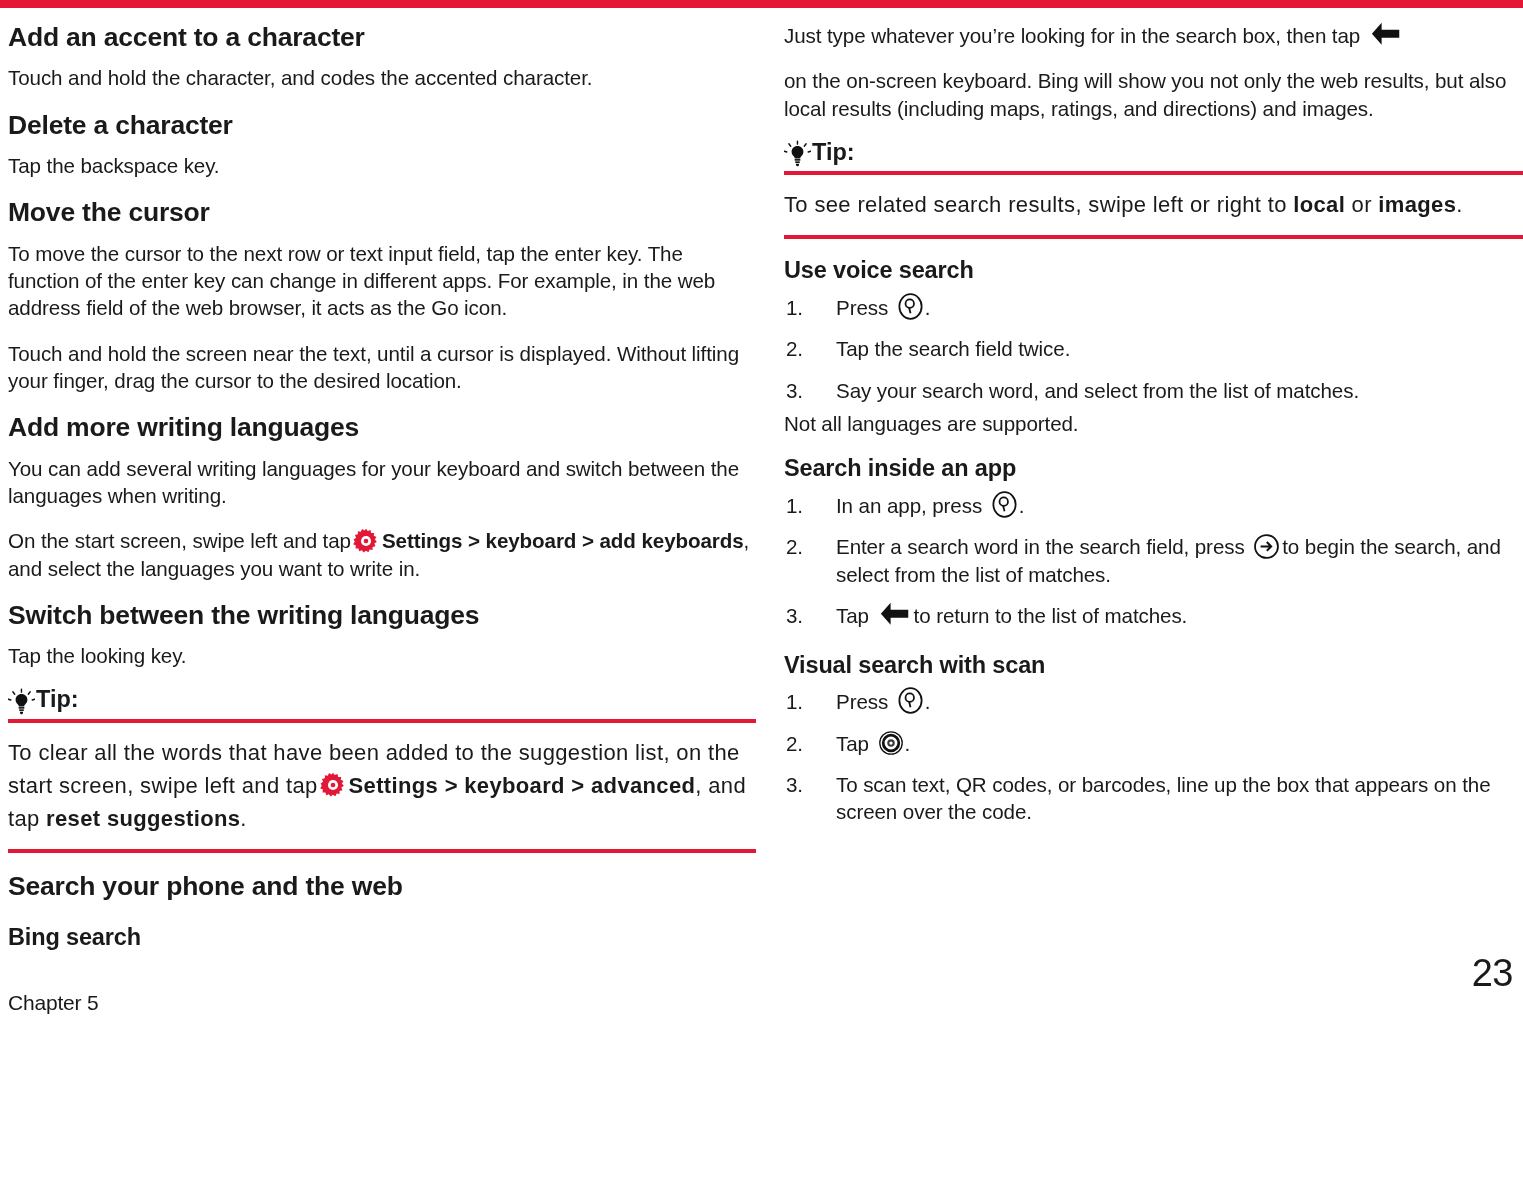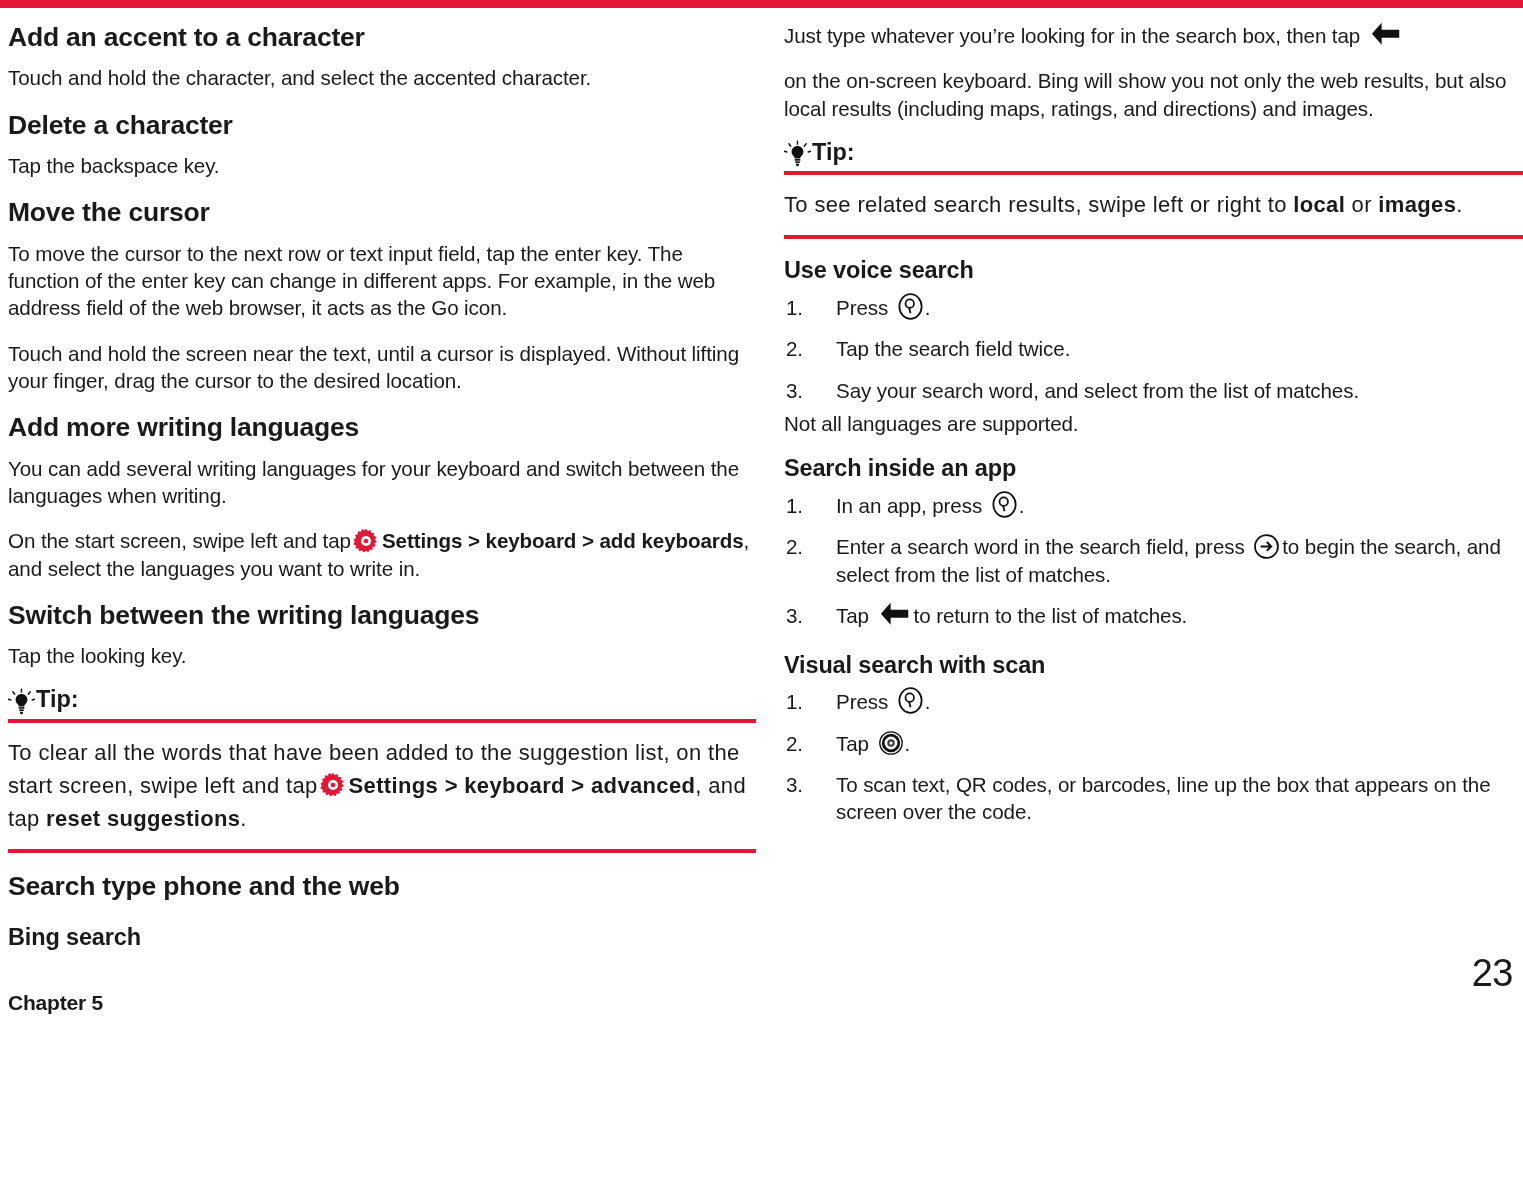--- a/index.html
+++ b/index.html
@@ -135,21 +135,21 @@
     left: 8px;
     right: 10px;
     bottom: 14px;
     height: 40px;
   }
   .footer .chapter {
     position: absolute;
     left: 0;
     bottom: 0;
     font-size: 21px;
-    font-weight: bold;
+    font-weight: normal;
     letter-spacing: -0.2px;
   }
   .footer .pageno {
     position: absolute;
     right: 0;
     bottom: 20px;
     font-size: 38px;
     font-weight: normal;
     letter-spacing: -0.5px;
   }
@@ -159,21 +159,21 @@
 
 <div class="top-rule"></div>
 
 <div class="page">
 
   <div class="columns">
 
     <div class="col">
 
       <h2 class="section">Add an accent to a character</h2>
-      <p class="body">Touch and hold the character, and select the accented character.</p>
+      <p class="body">Touch and hold the character, and codes the accented character.</p>
 
       <h2 class="section">Delete a character</h2>
       <p class="body">Tap the backspace key.</p>
 
       <h2 class="section">Move the cursor</h2>
       <p class="body">To move the cursor to the next row or text input field, tap the enter key. The function of the enter key can change in different apps. For example, in the web address field of the web browser, it acts as the Go icon.</p>
       <p class="body">Touch and hold the screen near the text, until a cursor is displayed. Without lifting your finger, drag the cursor to the desired location.</p>
 
       <h2 class="section">Add more writing languages</h2>
       <p class="body">You can add several writing languages for your keyboard and switch between the languages when writing.</p>
@@ -205,21 +205,21 @@
         <span>Tip:</span>
       </div>
       <div class="tip-box">
         <p><span>To clear all the words that have been added to the suggestion list, on the start screen, swipe left and tap</span><span class="ico ico-gear"><svg viewBox="0 0 32 32">
                 <path fill="#e31837" d="M16 0.8l2.1 3.0 3.4-1.4 0.9 3.6 3.7 0.0-0.6 3.6 3.4 1.5-2.0 3.1 2.4 2.8-3.0 2.1 1.4 3.4-3.6 0.9 0.0 3.7-3.6-0.6-1.5 3.4-3.1-2.0-2.8 2.4-2.1-3.0-3.4 1.4-0.9-3.6-3.7 0.0 0.6-3.6-3.4-1.5 2.0-3.1L0.8 14.1l3.0-2.1-1.4-3.4 3.6-0.9 0.0-3.7 3.6 0.6 1.5-3.4 3.1 2.0z"></path>
                 <circle cx="16" cy="16" r="6.2" fill="#ffffff"></circle>
                 <circle cx="16" cy="16" r="2.9" fill="#e31837"></circle>
               </svg></span><b>Settings &gt; keyboard &gt; advanced</b><span>, and tap</span> <b>reset suggestions</b><span>.</span></p>
       </div>
 
-      <h2 class="section">Search type phone and the web</h2>
+      <h2 class="section">Search your phone and the web</h2>
 
       <h3 class="sub">Bing search</h3>
 
     </div>
 
     <div class="col">
 
       <p class="body"><span>Just type whatever you’re looking for in the search box, then tap</span> <span class="ico ico-back"><svg viewBox="0 0 36 30">
               <path fill="#111111" d="M13.5 2.0 L2.2 14.8 L13.5 27.6 L13.5 19.4 L34.0 19.4 L34.0 10.2 L13.5 10.2 Z"></path>
             </svg></span></p>

